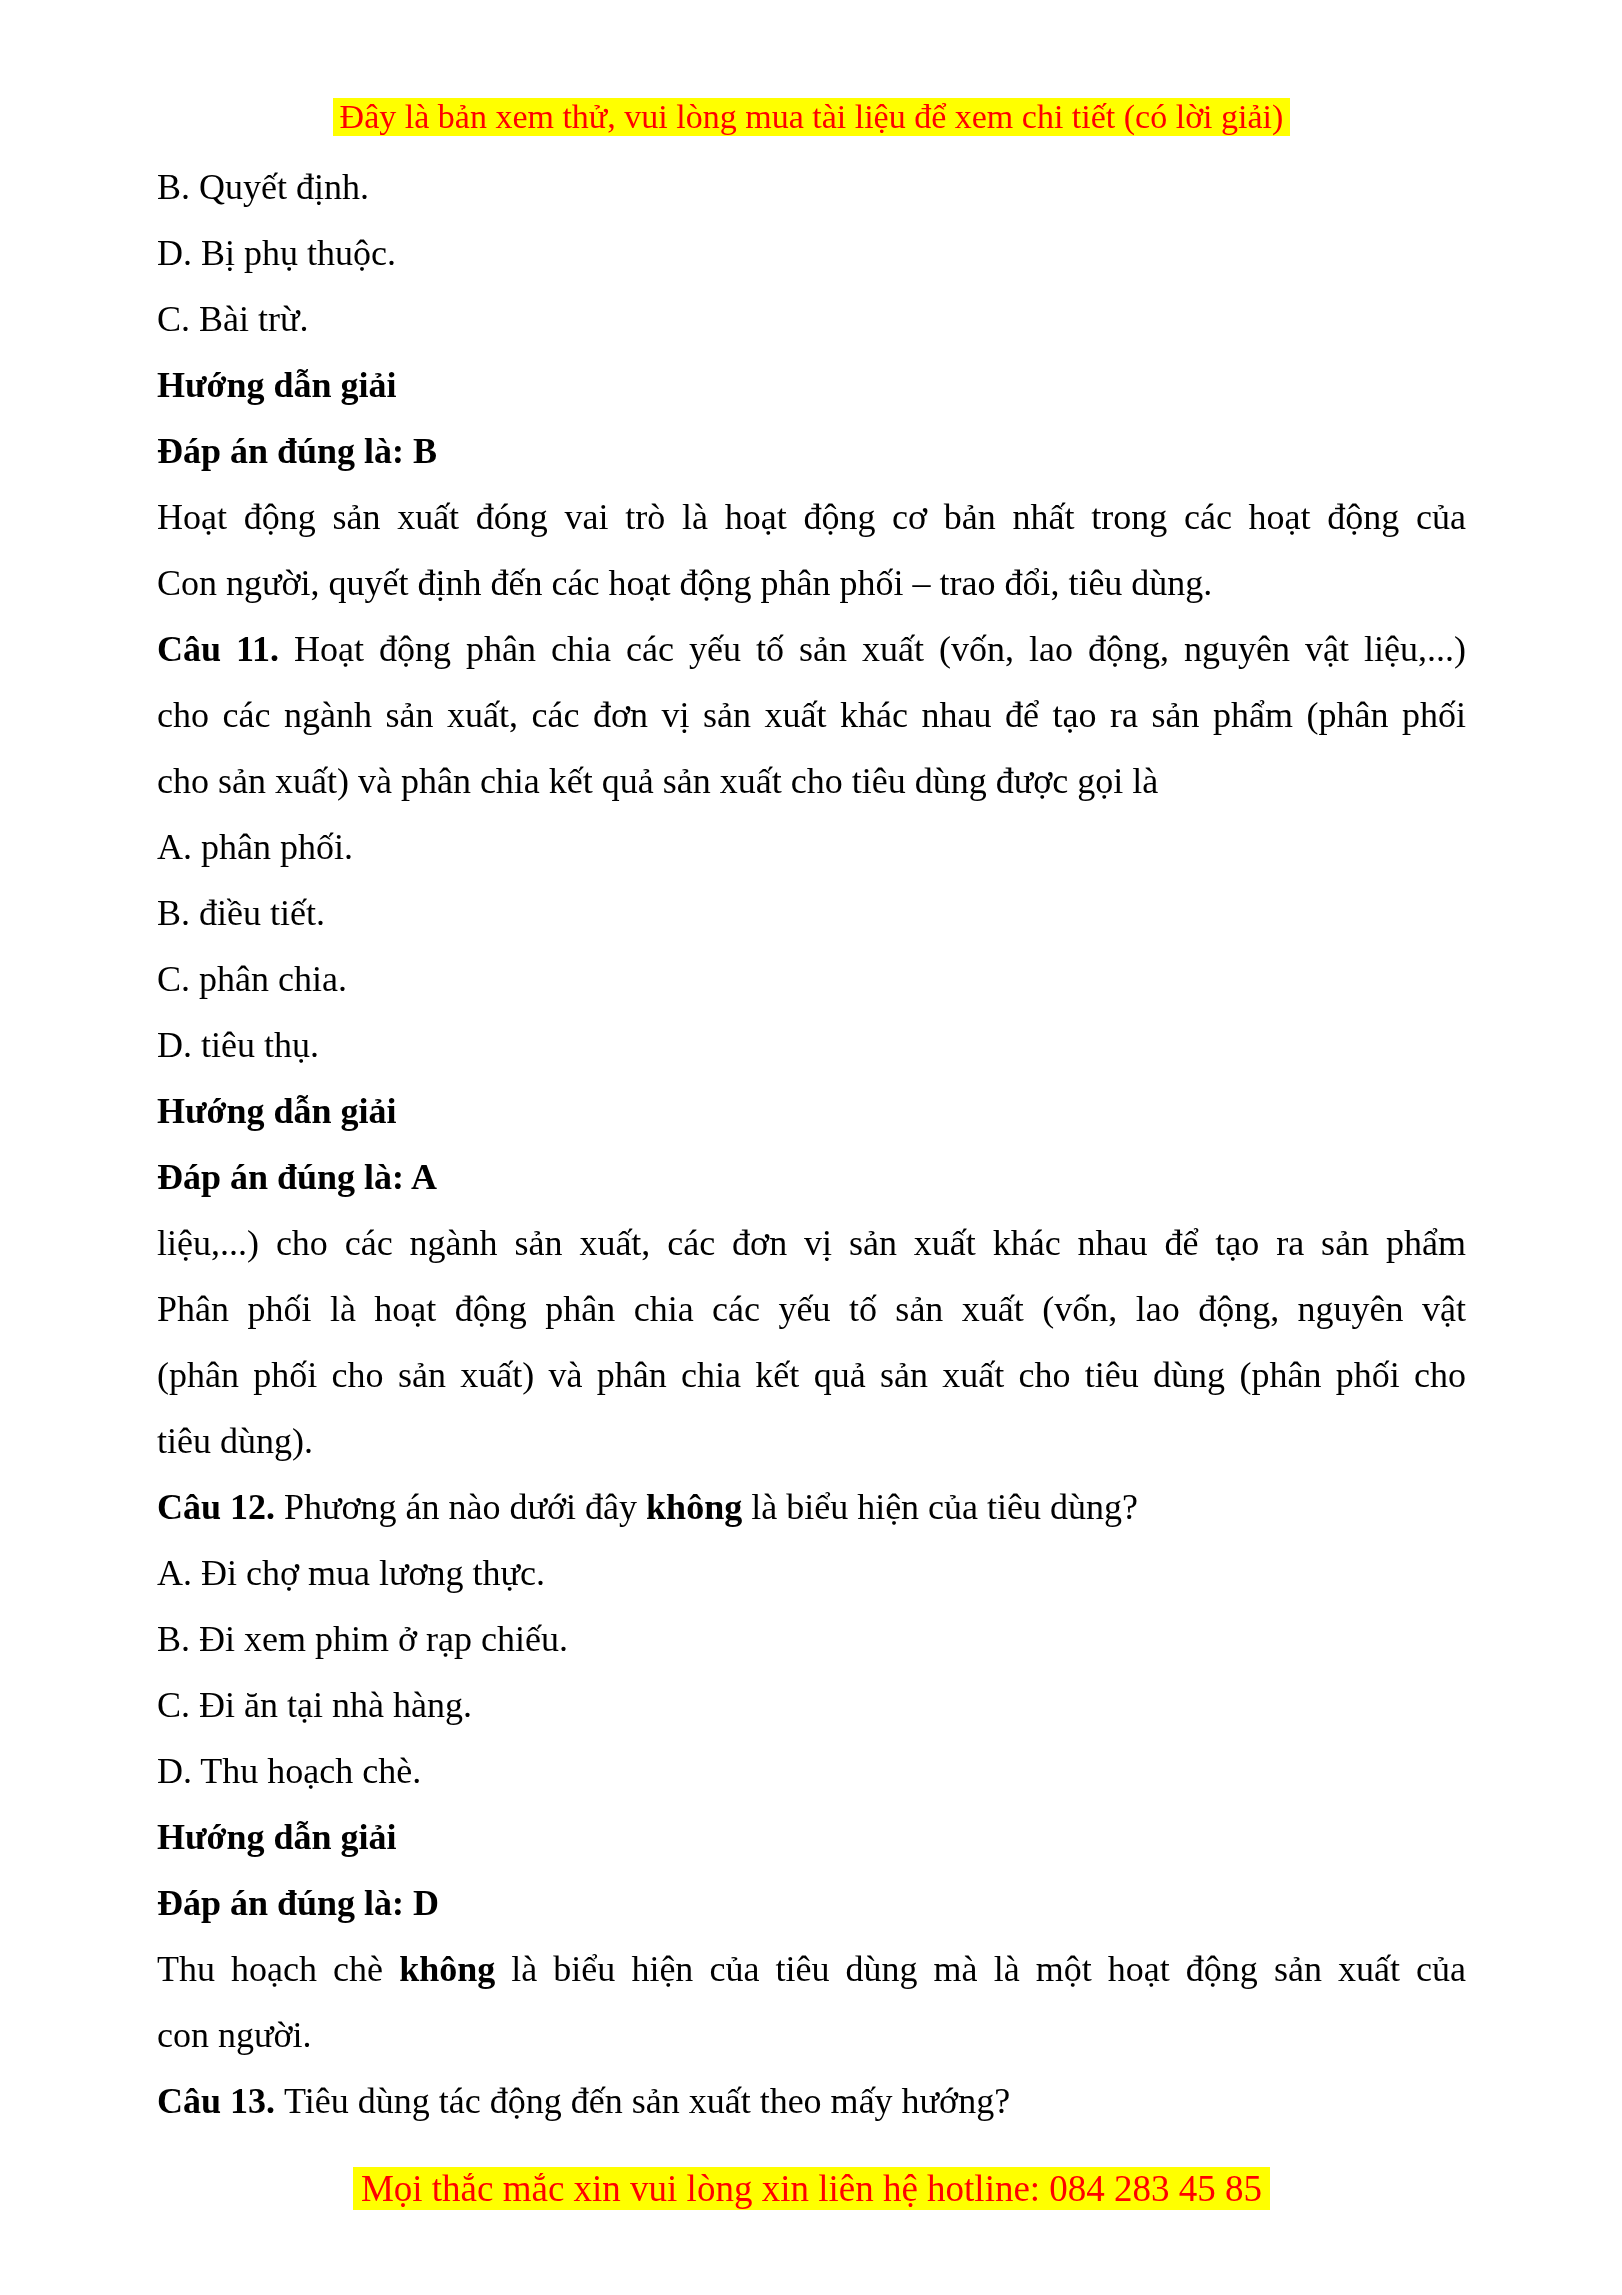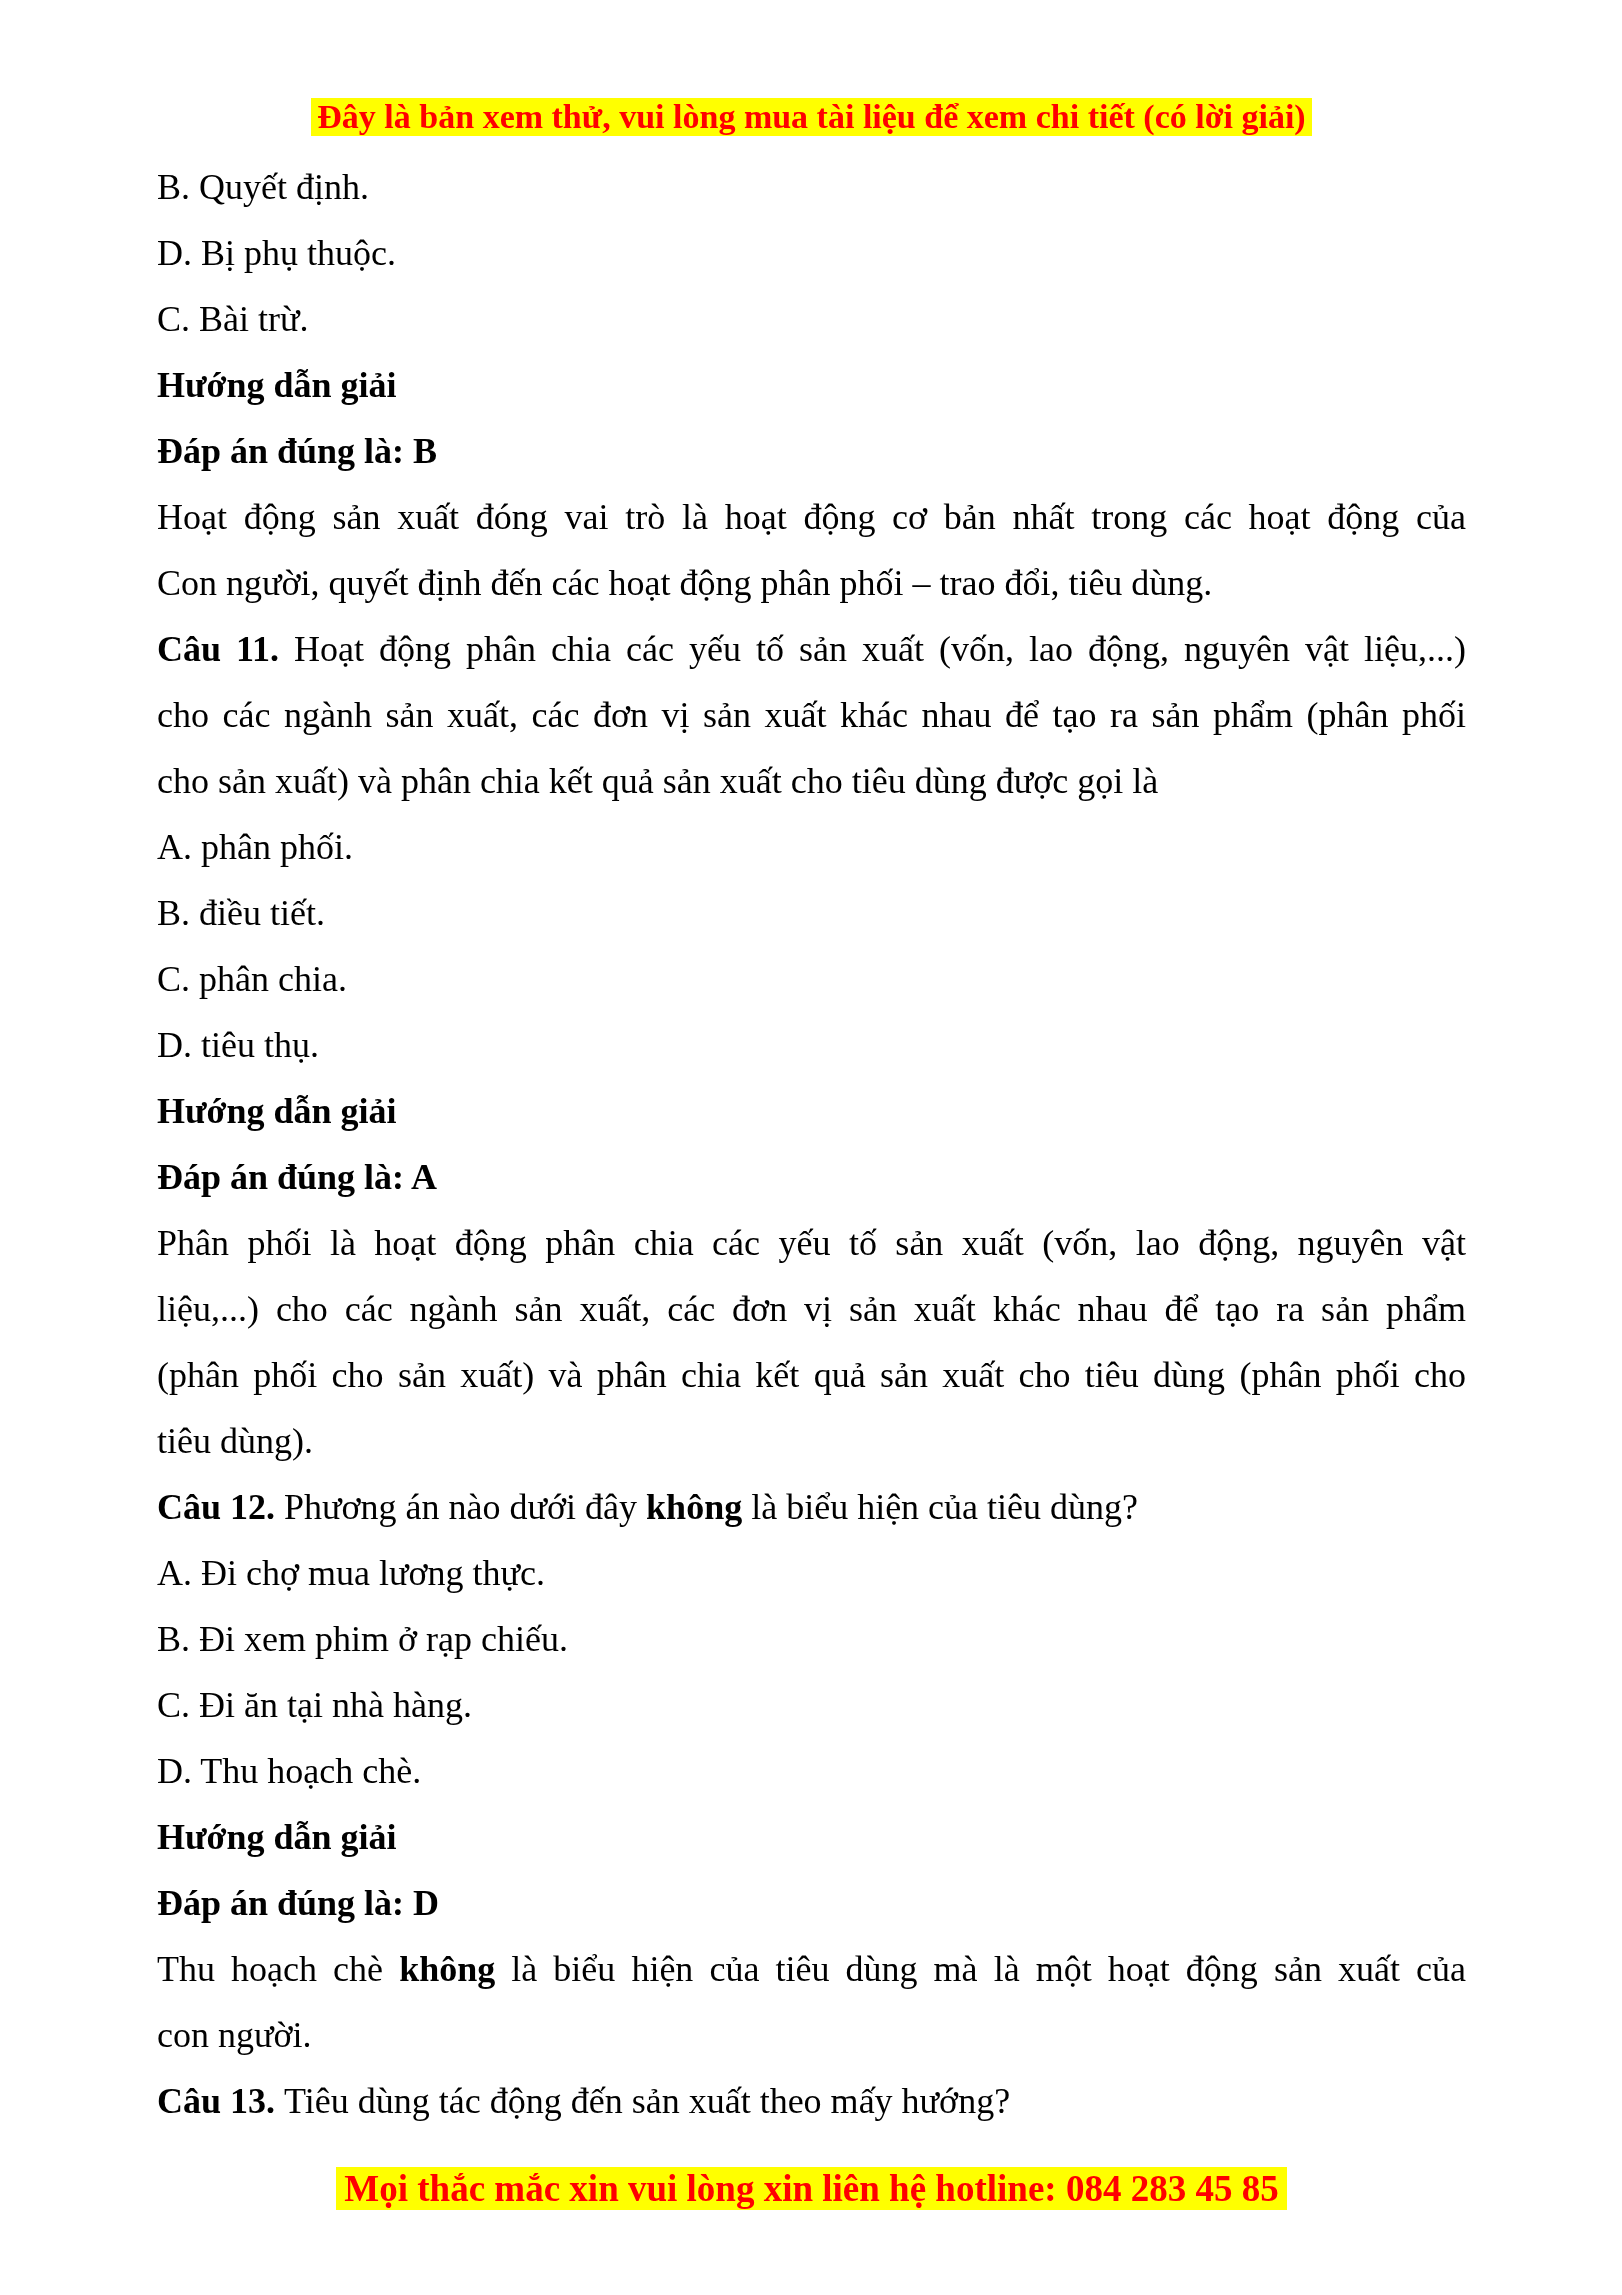--- a/index.html
+++ b/index.html
@@ -26,21 +26,21 @@
     left: 0;
     width: 1623px;
     text-align: center;
   }
   .notice-row.header { top: 98px; }
   .notice-row.footer { top: 2167px; }
   .notice-chip {
     display: inline-block;
     background: var(--hl);
     color: var(--notice);
-    font-weight: bold;
+    font-weight: normal;
     white-space: nowrap;
   }
   .header .notice-chip {
     font-size: 34px;
     line-height: 38px;
     padding: 0 6.5px;
   }
   .footer .notice-chip {
     font-size: 37px;
     line-height: 43px;
@@ -85,22 +85,22 @@
       <div class="line left"><span>Con người, quyết định đến các hoạt động phân phối – trao đổi, tiêu dùng.</span></div>
       <div class="line justify"><span class="seg-b">Câu 11. </span><span>Hoạt động phân chia các yếu tố sản xuất (vốn, lao động, nguyên vật liệu,...)</span></div>
       <div class="line justify"><span>cho các ngành sản xuất, các đơn vị sản xuất khác nhau để tạo ra sản phẩm (phân phối</span></div>
       <div class="line left"><span>cho sản xuất) và phân chia kết quả sản xuất cho tiêu dùng được gọi là</span></div>
       <div class="line left"><span>A. phân phối.</span></div>
       <div class="line left"><span>B. điều tiết.</span></div>
       <div class="line left"><span>C. phân chia.</span></div>
       <div class="line left"><span>D. tiêu thụ.</span></div>
       <div class="line left"><span class="seg-b">Hướng dẫn giải</span></div>
       <div class="line left"><span class="seg-b">Đáp án đúng là: A</span></div>
+      <div class="line justify"><span>liệu,...) cho các ngành sản xuất, các đơn vị sản xuất khác nhau để tạo ra sản phẩm</span></div>
       <div class="line justify"><span>Phân phối là hoạt động phân chia các yếu tố sản xuất (vốn, lao động, nguyên vật</span></div>
-      <div class="line justify"><span>liệu,...) cho các ngành sản xuất, các đơn vị sản xuất khác nhau để tạo ra sản phẩm</span></div>
       <div class="line justify"><span>(phân phối cho sản xuất) và phân chia kết quả sản xuất cho tiêu dùng (phân phối cho</span></div>
       <div class="line left"><span>tiêu dùng).</span></div>
       <div class="line left"><span class="seg-b">Câu 12. </span><span>Phương án nào dưới đây </span><span class="seg-b">không</span><span> là biểu hiện của tiêu dùng?</span></div>
       <div class="line left"><span>A. Đi chợ mua lương thực.</span></div>
       <div class="line left"><span>B. Đi xem phim ở rạp chiếu.</span></div>
       <div class="line left"><span>C. Đi ăn tại nhà hàng.</span></div>
       <div class="line left"><span>D. Thu hoạch chè.</span></div>
       <div class="line left"><span class="seg-b">Hướng dẫn giải</span></div>
       <div class="line left"><span class="seg-b">Đáp án đúng là: D</span></div>
       <div class="line justify"><span>Thu hoạch chè </span><span class="seg-b">không</span><span> là biểu hiện của tiêu dùng mà là một hoạt động sản xuất của</span></div>

